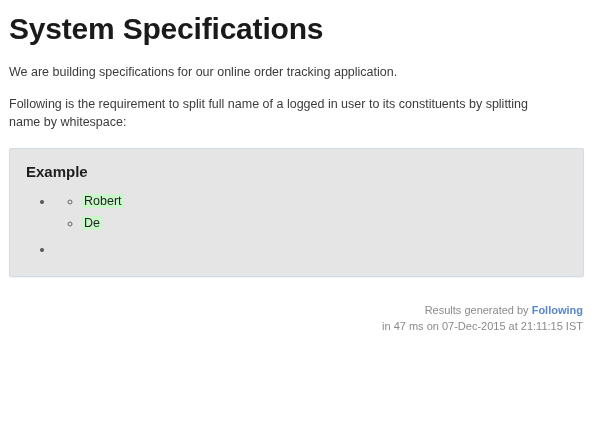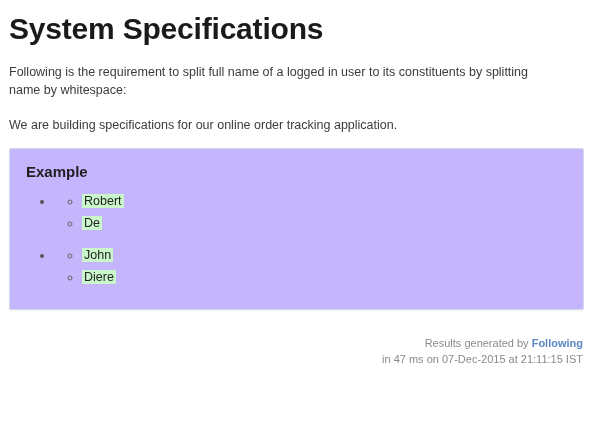--- a/index.html
+++ b/index.html
@@ -33,21 +33,21 @@
     line-height: 1.45;
     margin: 0 0 14px 0;
     color: #3b3b3b;
     max-width: 575px;
   }
   p.intro.second {
     margin-bottom: 17px;
   }
   .example-box {
     border: 1px solid #d3dce6;
-    background: #c4b5fd;
+    background: #e5e5e5;
     border-radius: 2px;
     padding: 10px 14px 16px 14px;
     box-sizing: border-box;
     width: 575px;
     box-shadow: 0 1px 2px rgba(0,0,0,0.06);
   }
   h2.example-title {
     font-size: 15px;
     font-weight: bold;
     color: #1f1f1f;
@@ -105,42 +105,38 @@
     display: block;
   }
 </style>
 </head>
 <body>
 
 <div class="page">
 
   <h1 class="page-title">System Specifications</h1>
 
+  <p class="intro">We are building specifications for our online order tracking application.</p>
+
   <p class="intro second">Following is the requirement to split full name of a logged in user to its constituents by splitting name by whitespace:</p>
-
-  <p class="intro">We are building specifications for our online order tracking application.</p>
 
   <div class="example-box">
 
     <h2 class="example-title">Example</h2>
 
     <ul class="spec-list">
 
       <li>
         <ul class="parts-list">
           <li><span class="success">Robert</span></li>
           <li><span class="success">De</span></li>
         </ul>
       </li>
 
       <li>
-        <ul class="parts-list">
-          <li><span class="success">John</span></li>
-          <li><span class="success">Diere</span></li>
-        </ul>
       </li>
 
     </ul>
   </div>
 
   <div class="footer">
     <span>Results generated by </span><a href="#" class="link">Following</a>
     <span class="line2">in 47 ms on 07-Dec-2015 at 21:11:15 IST</span>
   </div>
 

